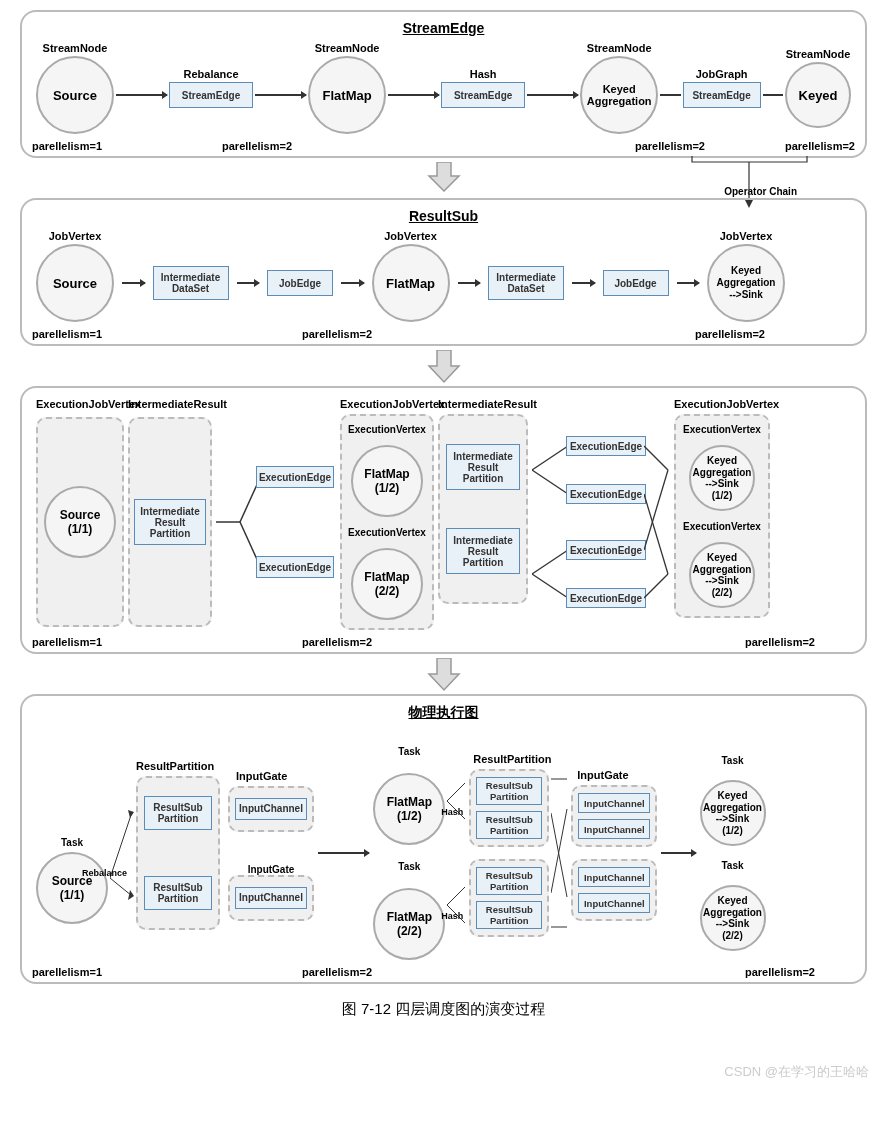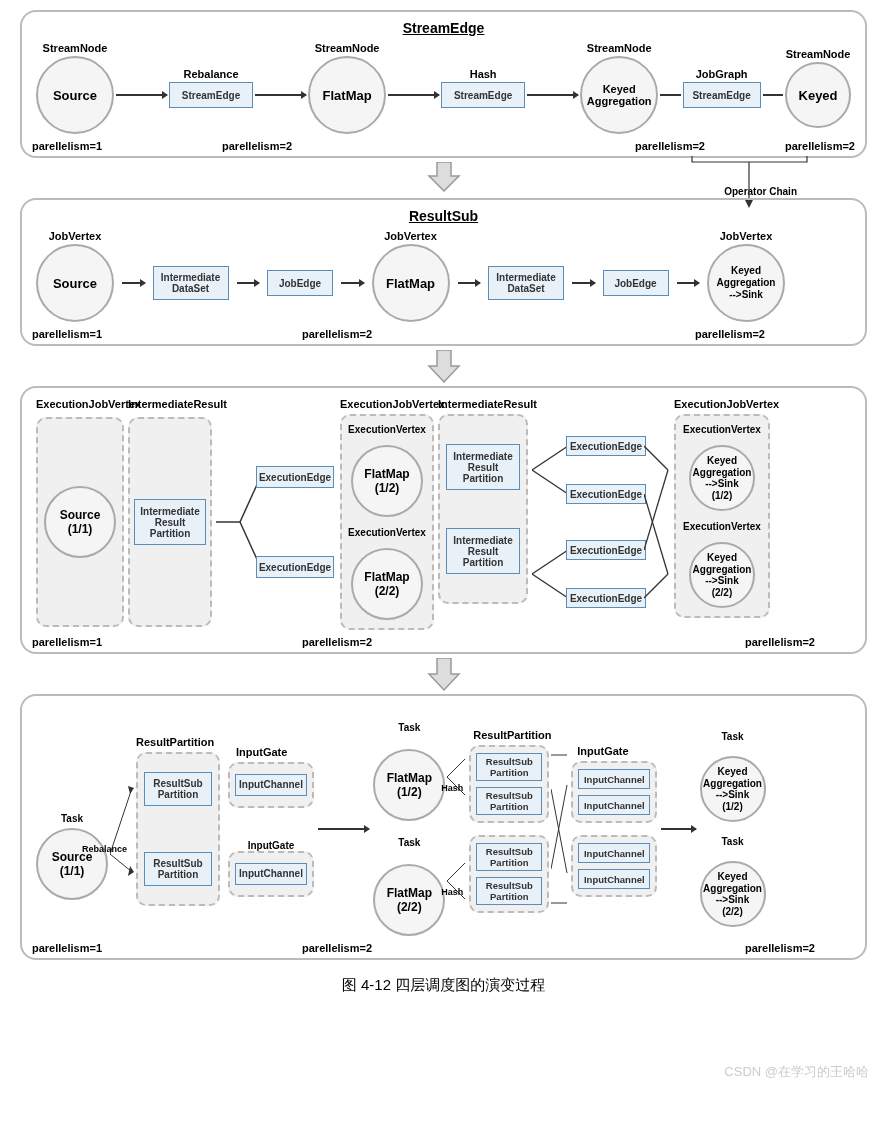--- a/index.html
+++ b/index.html
@@ -233,20 +233,21 @@
   </div>
 </div>
 
 <div class="big-arrow">
   <svg width="34" height="34">
       <path d="M10 0 L24 0 L24 16 L32 16 L17 32 L2 16 L10 16 Z" fill="#ddd" stroke="#999" stroke-width="1.5"></path>
     </svg>
 </div>
 
 <div class="panel">
+  <div class="panel-title">物理执行图</div>
   <div class="exec-row" style="padding:18px 4px 4px 4px; align-items:center; gap:2px;">
 
     <div class="node-stack" style="align-self:flex-end;margin-bottom:36px">
       <span class="small-lbl" style="margin-bottom:4px">Task</span>
       <div class="circle md" style="white-space:pre">Source
 (1/1)</div>
     </div>
 
     <div style="position:relative;width:24px;align-self:center;height:150px">
       <svg width="24" height="150">
@@ -351,14 +352,14 @@
 (2/2)</div>
     </div>
   </div>
   <div class="footer-row">
     <span>parellelism=1</span>
     <span style="margin-left:200px">parellelism=2</span>
     <span style="margin-left:auto;margin-right:40px">parellelism=2</span>
   </div>
 </div>
 
-<div class="caption">图 4-12  四层调度图的演变过程</div>
+<div class="caption">图 7-12  四层调度图的演变过程</div>
 <div class="watermark">CSDN @在学习的王哈哈</div>
 
 </body></html>

